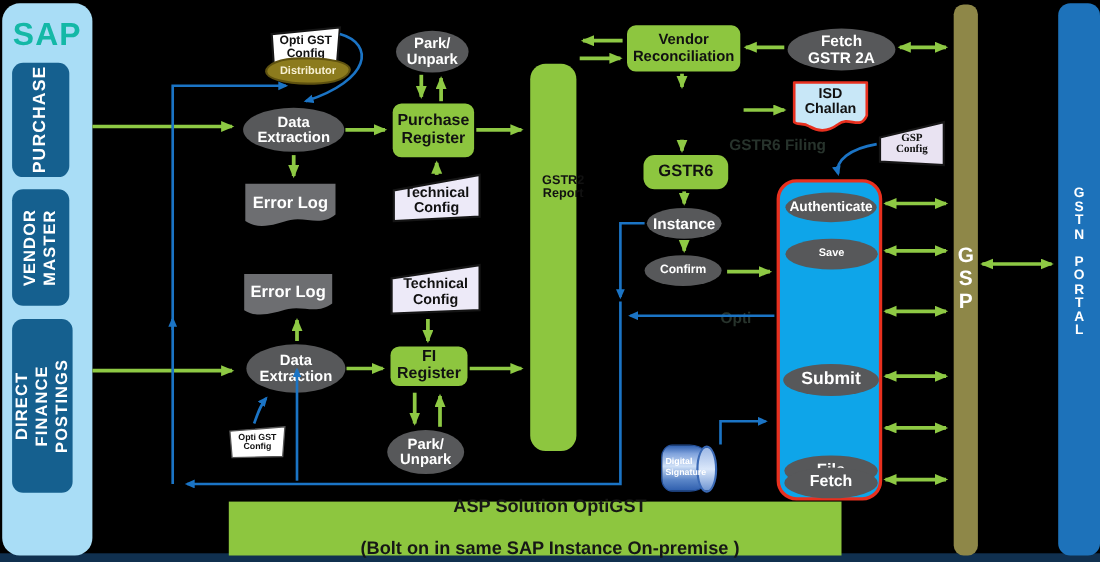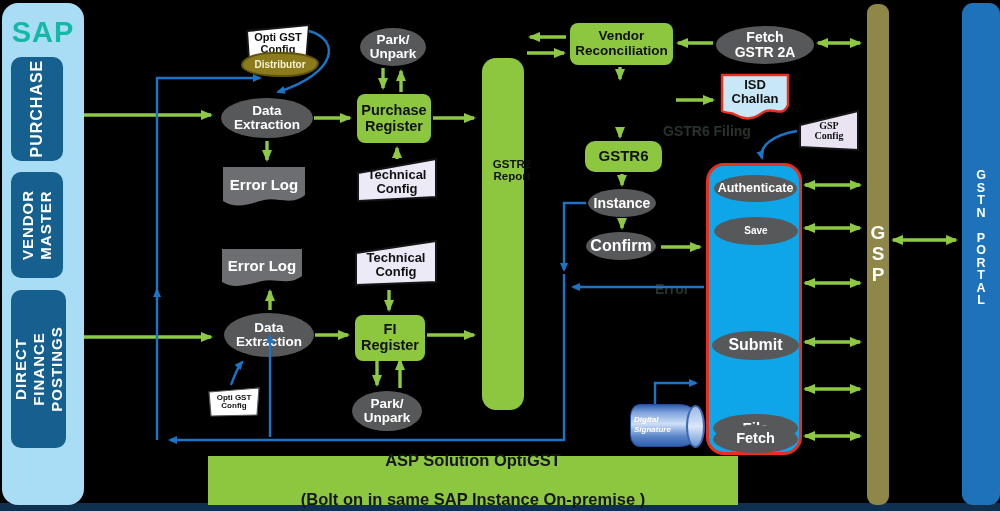--- a/index.html
+++ b/index.html
@@ -23,21 +23,21 @@
   
   .gsp-bar{left:867px;top:4px;width:22px;height:501px;background:#8e8748;border-radius:9px;color:#fff;}
   .gstn-bar{left:962px;top:3px;width:38px;height:502px;background:#1d72ba;border-radius:11px;color:#fff;}
   .stack{font-weight:bold;text-align:center;width:100%;}
   
   .badge{background:#8c7b1d;border:2px solid #5f5210;border-radius:48% 55% 50% 58%/60% 52% 65% 55%;
          color:#f7f0d2;font-weight:bold;font-size:10px;}
   .darktext{font-weight:bold;color:#27332c;}
   svg{display:block;}
   #connectors{position:absolute;left:0;top:0;z-index:40;pointer-events:none;}
-  .footer-box{background:#8dc63f;color:#161616;font-weight:bold;line-height:1.18;}
+  .footer-box{background:#8dc63f;color:#161616;font-weight:bold;line-height:1.18;padding-left:27px;}
   .bottom-strip{left:0;top:503px;width:1000px;height:8px;background:#10304f;}
   .cyl-body{position:absolute;inset:0;border:1.5px solid #24509a;border-radius:10px 22px 22px 10px/12px 50% 50% 12px;
             background:linear-gradient(180deg,#2f5fae 0%,#7fa2dc 18%,#cfe0f7 46%,#5b86c8 76%,#2f5fae 100%);}
   .cyl-cap{position:absolute;right:-3px;top:1px;width:15px;height:39px;border-radius:50%;
            border:2px solid #3a69b5;background:linear-gradient(180deg,#9db8e5,#dae7fa 50%,#7096d2);}
   .cyl-text{position:absolute;left:4px;top:11px;color:#fff;font-weight:bold;font-size:8px;line-height:1.25;z-index:3;}
 </style>
 </head>
 <body>
 
@@ -114,21 +114,21 @@
   </div>
 
   <div class="abs" style="left:354px;top:238px;width:84px;height:50px;">
     <svg width="84" height="50">
         <polygon points="2,15 82,3 82,44 2,47" fill="#edeaf8" stroke="#151515" stroke-width="2"></polygon>
       </svg>
     <div class="flag-label pre" style="font-size:13px;padding-top:3px;">Technical
 Config</div>
   </div>
 
-  <div class="abs gbox center pre" style="left:355px;top:315px;width:70px;height:46px;font-size:14.5px;">FI
+  <div class="abs gbox center pre" style="left:355px;top:315px;width:70px;height:36px;font-size:14.5px;">FI
 Register</div>
 
   <div class="abs ell center pre" style="left:352px;top:391px;width:70px;height:40px;font-size:13.5px;">Park/
 Unpark</div>
 
   <div class="abs gbox" style="left:482px;top:58px;width:42px;height:352px;border-radius:14px;">
     <div class="abs center pre" style="left:0;top:92px;width:60px;height:40px;font-size:11.5px;text-align:center;">GSTR2
 Report</div>
   </div>
 
@@ -140,42 +140,42 @@
   <div class="abs" style="left:720px;top:73px;width:70px;height:50px;">
     <svg width="70" height="50">
         <path d="M2,2 L68,2 L68,32 C62,46 52,32 42,40 C34,46 26,48 16,42 C10,38 5,41 2,38 Z" fill="#c8e7f7" stroke="#e8301f" stroke-width="2.4" stroke-linejoin="round"></path>
       </svg>
     <div class="flag-label pre" style="font-size:13px;padding-bottom:12px;">ISD
 Challan</div>
   </div>
 
   <div class="abs gbox center" style="left:585px;top:141px;width:77px;height:31px;font-size:15px;border-radius:10px;">GSTR6</div>
   <div class="abs ell center" style="left:588px;top:189px;width:68px;height:28px;font-size:14px;">Instance</div>
-  <div class="abs ell center" style="left:586px;top:232px;width:70px;height:28px;font-size:16px;">Confirm</div>
+  <div class="abs ell center" style="left:586px;top:232px;width:70px;height:28px;font-size:11px;">Confirm</div>
 
   <div class="abs darktext" style="left:663px;top:123px;font-size:14px;">GSTR6 Filing</div>
-  <div class="abs darktext" style="left:655px;top:281px;font-size:14px;">Error</div>
+  <div class="abs darktext" style="left:655px;top:281px;font-size:14px;">Opti</div>
 
   <div class="abs" style="left:796px;top:108px;width:66px;height:46px;z-index:20;">
     <svg width="66" height="46">
         <polygon points="4,17 62,3 62,42 4,39" fill="#e9e3f2" stroke="#151515" stroke-width="2"></polygon>
       </svg>
     <div class="flag-label pre" style="font-size:10px;font-family:Liberation Serif, serif;">GSP
 Config</div>
   </div>
 
   <div class="abs" style="left:706px;top:163px;width:96px;height:292px;background:#0ea5e9;border:3px solid #e8301f;border-radius:18px;box-sizing:border-box;">
     <div class="abs ell center pre" style="left:5px;top:9px;width:83px;height:27px;font-size:12.5px;">Authenticate</div>
     <div class="abs ell center pre" style="left:5px;top:51px;width:84px;height:28px;font-size:10px;">Save</div>
     <div class="abs ell center pre" style="left:3px;top:165px;width:87px;height:29px;font-size:16px;">Submit</div>
     <div class="abs ell center pre" style="left:4px;top:212px;width:85px;height:28px;font-size:15px;margin-top:36px;">File</div>
     <div class="abs ell center pre" style="left:4px;top:259px;width:85px;height:28px;font-size:14.5px;">Fetch</div>
   </div>
 
-  <div class="abs" style="left:630px;top:404px;width:72px;height:43px;font-style:italic;">
+  <div class="abs" style="left:601px;top:404px;width:48px;height:43px;">
     <div class="cyl-body"></div>
     <div class="cyl-cap"></div>
     <div class="cyl-text pre">Digital
 Signature</div>
   </div>
 
   <div class="abs gsp-bar">
     <div class="abs stack pre" style="top:218px;font-size:19px;line-height:21px;">G
 S
 P</div>

